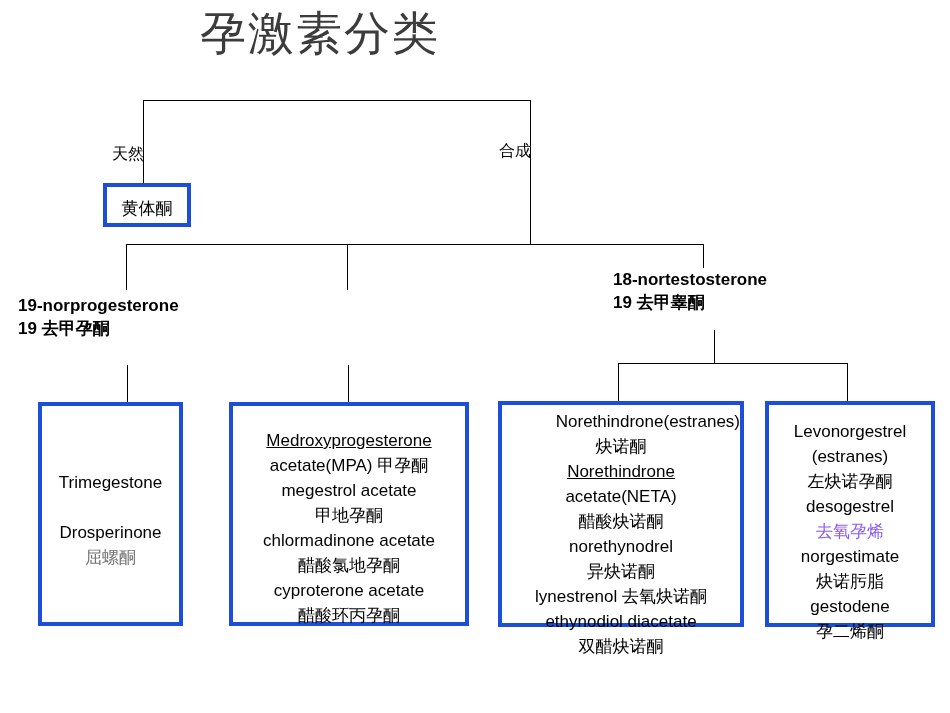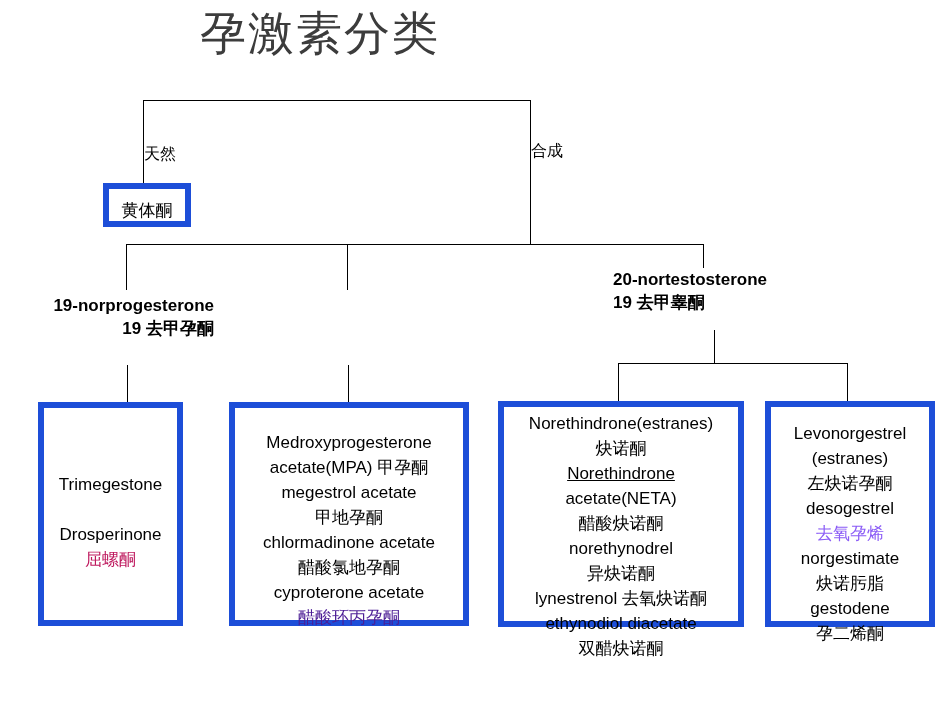--- a/index.html
+++ b/index.html
@@ -52,35 +52,34 @@
     font-size: 0;
     line-height: 0;
   }
 
   
   .branch-label {
     font-size: 16px;
     line-height: 20px;
     white-space: nowrap;
     color: #000000;
-    margin-left: 32px;
   }
 
   .cat-label {
     font-size: 17px;
     font-weight: bold;
     line-height: 23px;
     color: #000000;
     white-space: nowrap;
   }
   .cat-label.center { text-align: center; }
 
   
   .node-box {
-    border: 6px solid #1d4ed8;
+    border: 4px solid #1d4ed8;
     background: #ffffff;
     box-sizing: border-box;
   }
   .box-text {
     font-size: 17px;
     line-height: 25px;
     text-align: center;
     color: #000000;
   }
   .box-text .spacer { display: block; height: 25px; }
@@ -156,64 +155,64 @@
   <div class="abs node-box" id="box-natural">
     <div class="box-text">黄体酮</div>
   </div>
 
   <div class="abs line-h" style="left:126px; top:244px; width:578px;"></div>
 
   <div class="abs line-v" style="left:126px; top:244px; height:46px;"></div>
   <div class="abs line-v" style="left:347px; top:244px; height:46px;"></div>
   <div class="abs line-v" style="left:703px; top:244px; height:24px;"></div>
 
-  <div class="abs cat-label" style="left:4px; top:294px; width:210px;text-align:right;">
+  <div class="abs cat-label" style="left:18px; top:294px; width:210px;">
     <div>19-norprogesterone</div>
     <div>19 去甲孕酮</div>
   </div>
 
 
   <div class="abs cat-label" style="left:613px; top:268px; width:240px;">
-    <div>20-nortestosterone</div>
+    <div>18-nortestosterone</div>
     <div>19 去甲睾酮</div>
   </div>
 
   <div class="abs line-v" style="left:127px; top:365px; height:37px;"></div>
   <div class="abs line-v" style="left:348px; top:365px; height:37px;"></div>
   <div class="abs line-v" style="left:714px; top:330px; height:34px;"></div>
 
   <div class="abs line-h" style="left:618px; top:363px; width:230px;"></div>
   <div class="abs line-v" style="left:618px; top:363px; height:38px;"></div>
   <div class="abs line-v" style="left:847px; top:363px; height:38px;"></div>
 
   <div class="abs node-box" id="box-trimegestone">
     <div class="box-text">
         <span style="display: block;">Trimegestone</span>
         <span class="spacer" style="display: block;">&nbsp;</span>
         <span style="display: block;">Drosperinone</span>
-        <span style="display: block; color: #be185d;">屈螺酮</span>
+        <span style="display: block; color: #737373;">屈螺酮</span>
       </div>
   </div>
 
   <div class="abs node-box" id="box-17a">
     <div class="box-text">
-        <span style="display: block;">Medroxyprogesterone</span>
+        <span style="display: block; text-decoration: underline;">Medroxyprogesterone</span>
         <span style="display: block;">acetate(MPA) 甲孕酮</span>
         <span style="display: block;">megestrol acetate</span>
         <span style="display: block;">甲地孕酮</span>
         <span style="display: block;">chlormadinone acetate</span>
         <span style="display: block;">醋酸氯地孕酮</span>
         <span style="display: block;">cyproterone acetate</span>
-        <span style="display: block; color: #4c1d95;">醋酸环丙孕酮</span>
+        <span style="display: block; color: #000000;">醋酸环丙孕酮</span>
       </div>
   </div>
 
   <div class="abs node-box" id="box-norethindrone">
     <div class="box-text">
-        <span style="display: block;">Norethindrone(estranes)</span>
+        <span style="display: block; text-align: right;">Norethindrone(estranes)</span>
         <span style="display: block;">炔诺酮</span>
         <span style="display: block; text-decoration: underline;">Norethindrone</span>
         <span style="display: block;">acetate(NETA)</span>
         <span style="display: block;">醋酸炔诺酮</span>
         <span style="display: block;">norethynodrel</span>
         <span style="display: block;">异炔诺酮</span>
         <span style="display: block;">lynestrenol 去氧炔诺酮</span>
         <span style="display: block;">ethynodiol diacetate</span>
         <span style="display: block;">双醋炔诺酮</span>
       </div>

